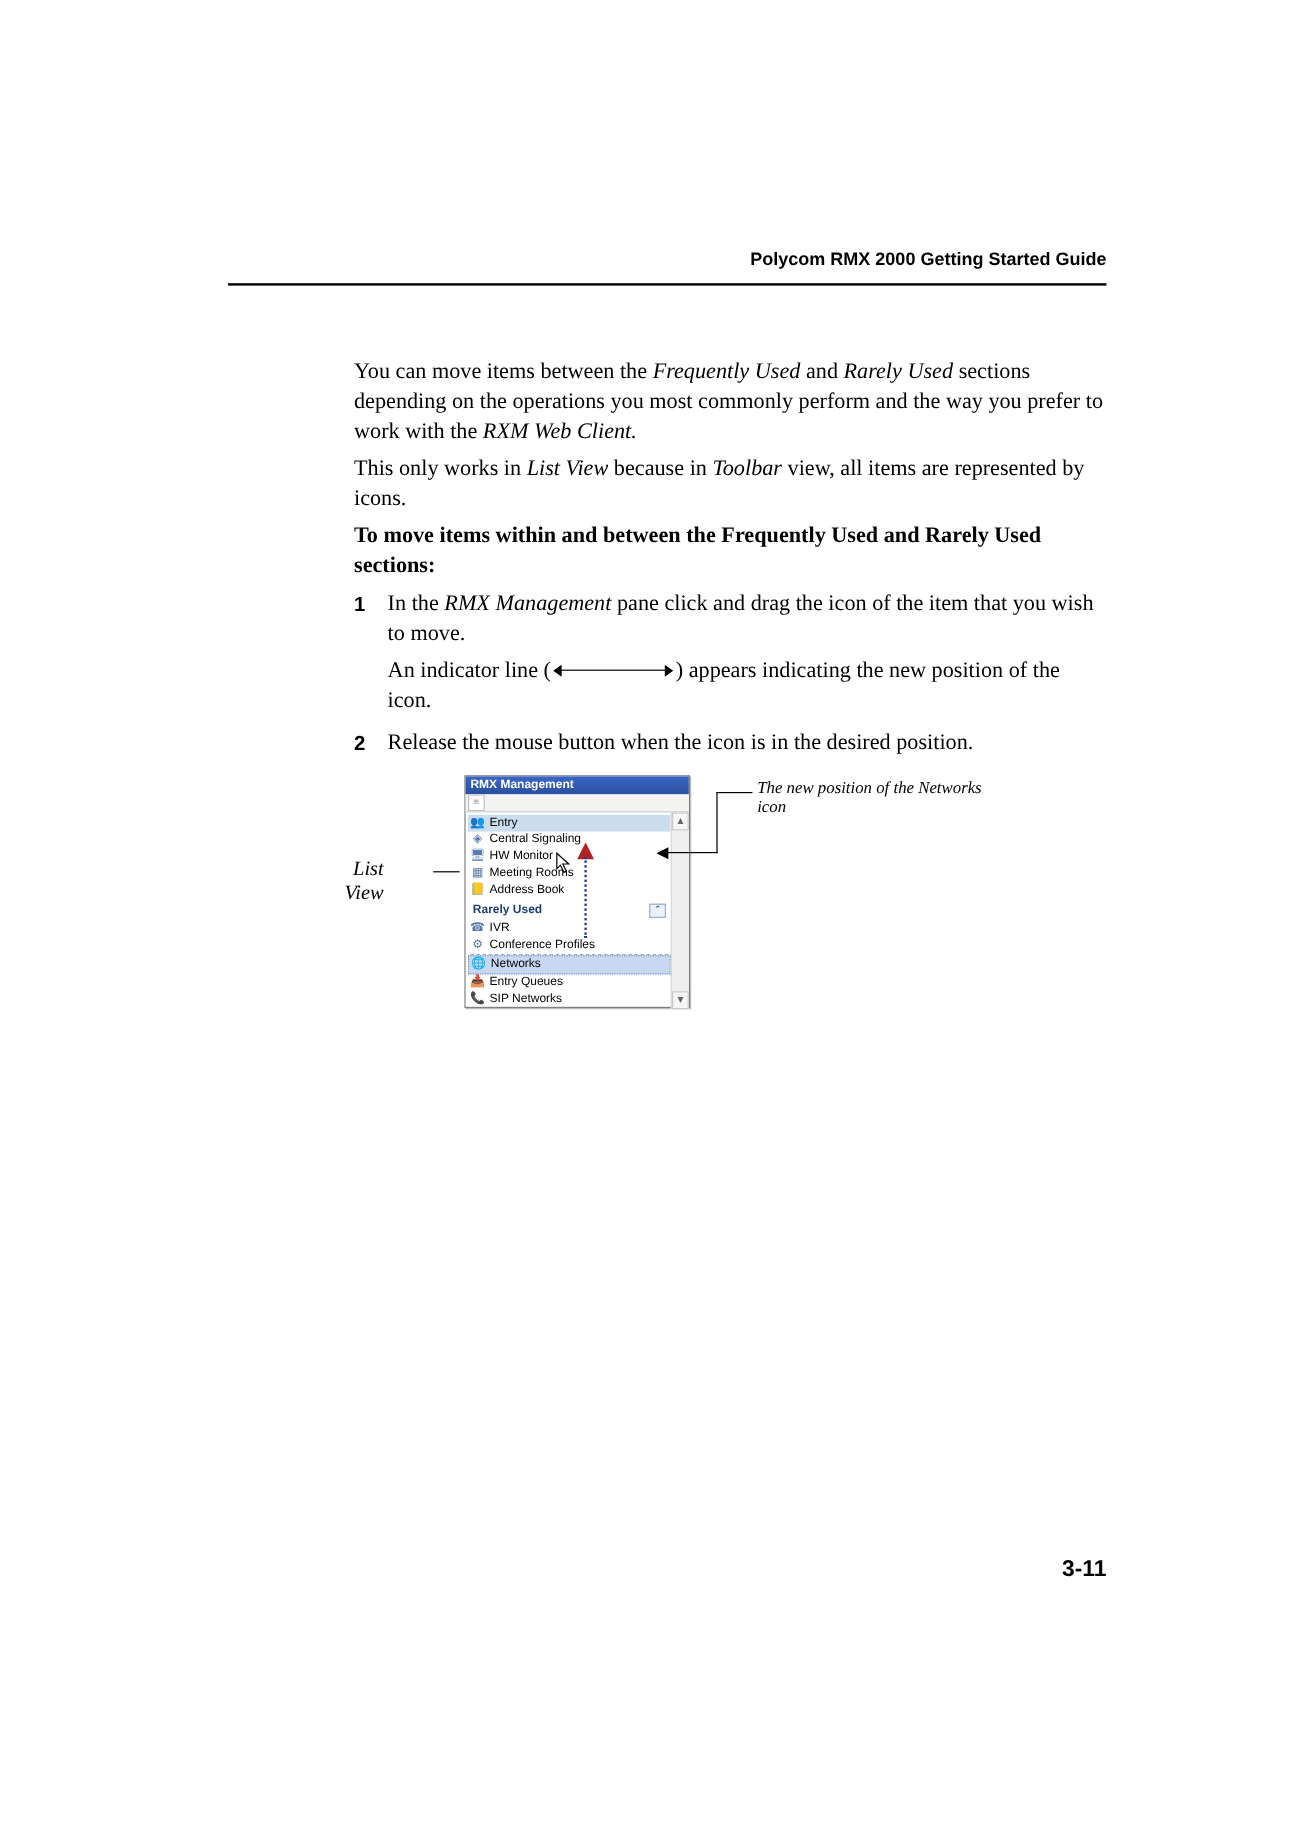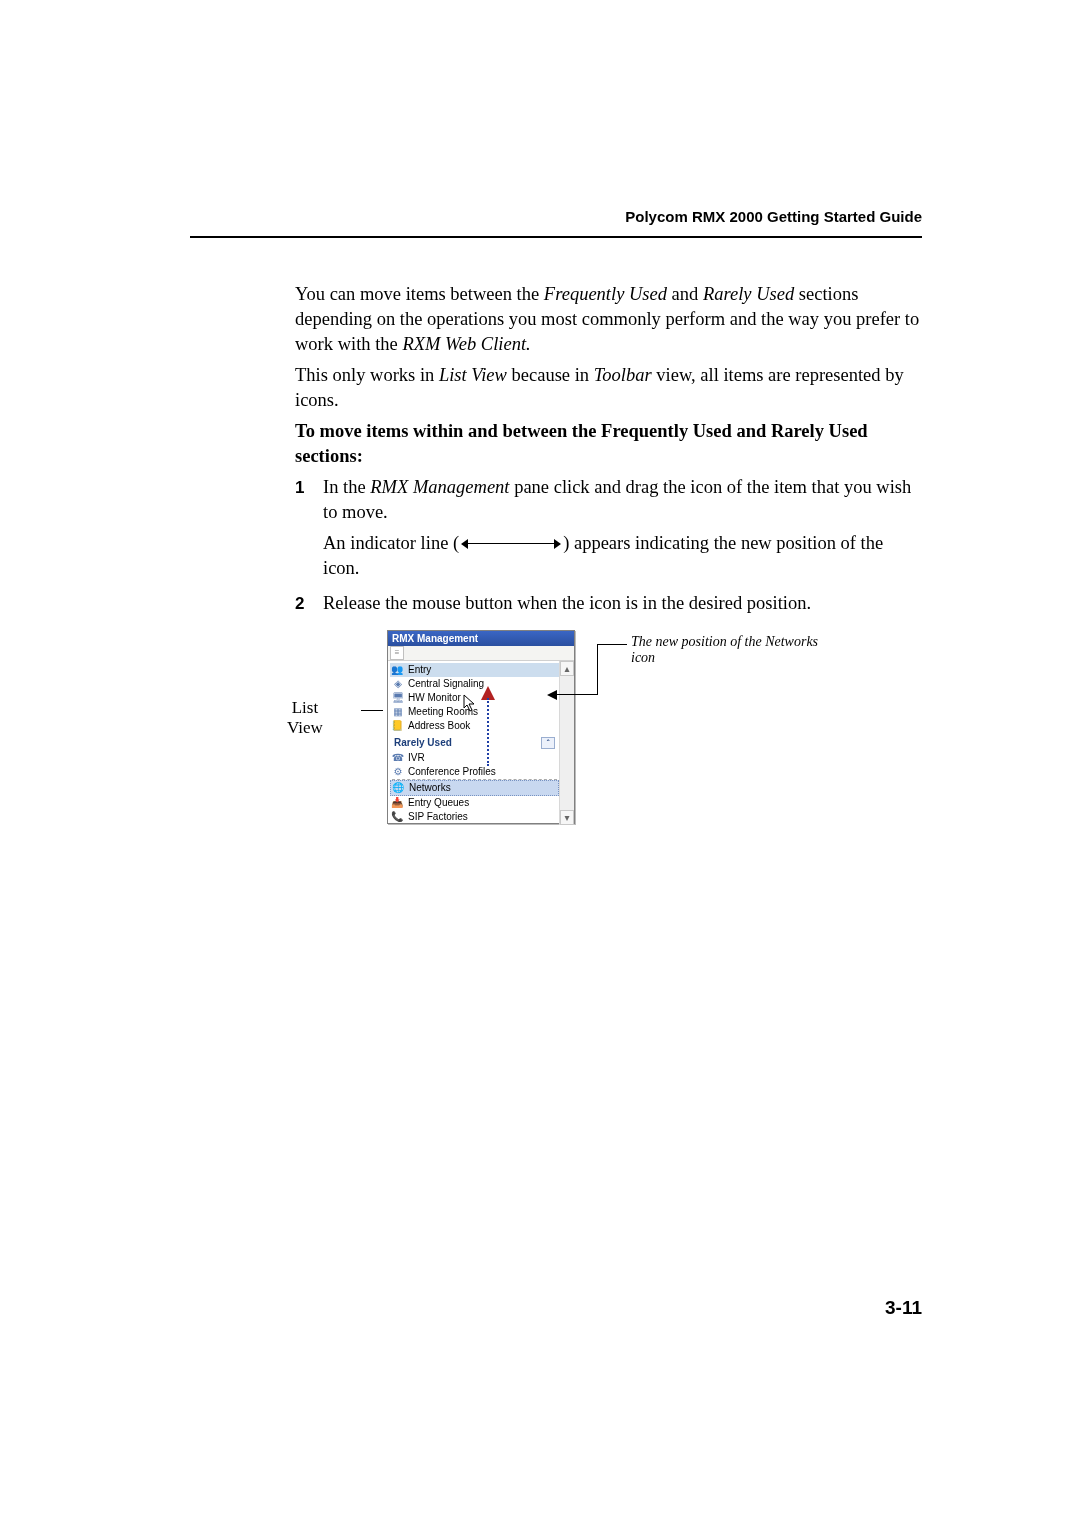--- a/index.html
+++ b/index.html
@@ -29,21 +29,21 @@
     top: 208px;
     font-family: Arial, Helvetica, sans-serif;
     font-weight: bold;
     font-size: 15px;
     color: #000;
   }
   .content {
     position: absolute;
     left: 295px;
     right: 158px;
-    top: 282px;
+    top: 298px;
     font-size: 18.5px;
     line-height: 1.35;
   }
   .content p { margin: 0 0 6px 0; }
   .italic { font-style: italic; }
   .procedure-title {
     font-weight: bold;
     margin-top: 6px;
     margin-bottom: 6px;
   }
@@ -96,22 +96,23 @@
   
   .figure-wrap {
     position: relative;
     margin: 8px 0 12px 0;
     height: 198px;
   }
   .fig-label-left {
     position: absolute;
     left: -8px;
     top: 68px;
+    font-style: italic;
     font-size: 17px;
-    text-align: center;
+    text-align: right;
     line-height: 1.2;
   }
   .fig-leftline {
     position: absolute;
     left: 66px;
     top: 80px;
     width: 22px;
     border-top: 1.5px solid #000;
   }
   .panel {
@@ -385,21 +386,21 @@
             <div class="li-row highlight">
               <span class="li-icon">🌐</span>
               <span>Networks</span>
             </div>
             <div class="li-row">
               <span class="li-icon">📥</span>
               <span>Entry Queues</span>
             </div>
             <div class="li-row">
               <span class="li-icon">📞</span>
-              <span>SIP Factories</span>
+              <span>SIP Networks</span>
             </div>
           </div>
           <div class="panel-scroll">
             <div class="scroll-btn scroll-top">▴</div>
             <div class="scroll-btn scroll-bot">▾</div>
           </div>
         </div>
       </div>
 
       <svg class="drag-cursor" viewBox="0 0 16 18">

